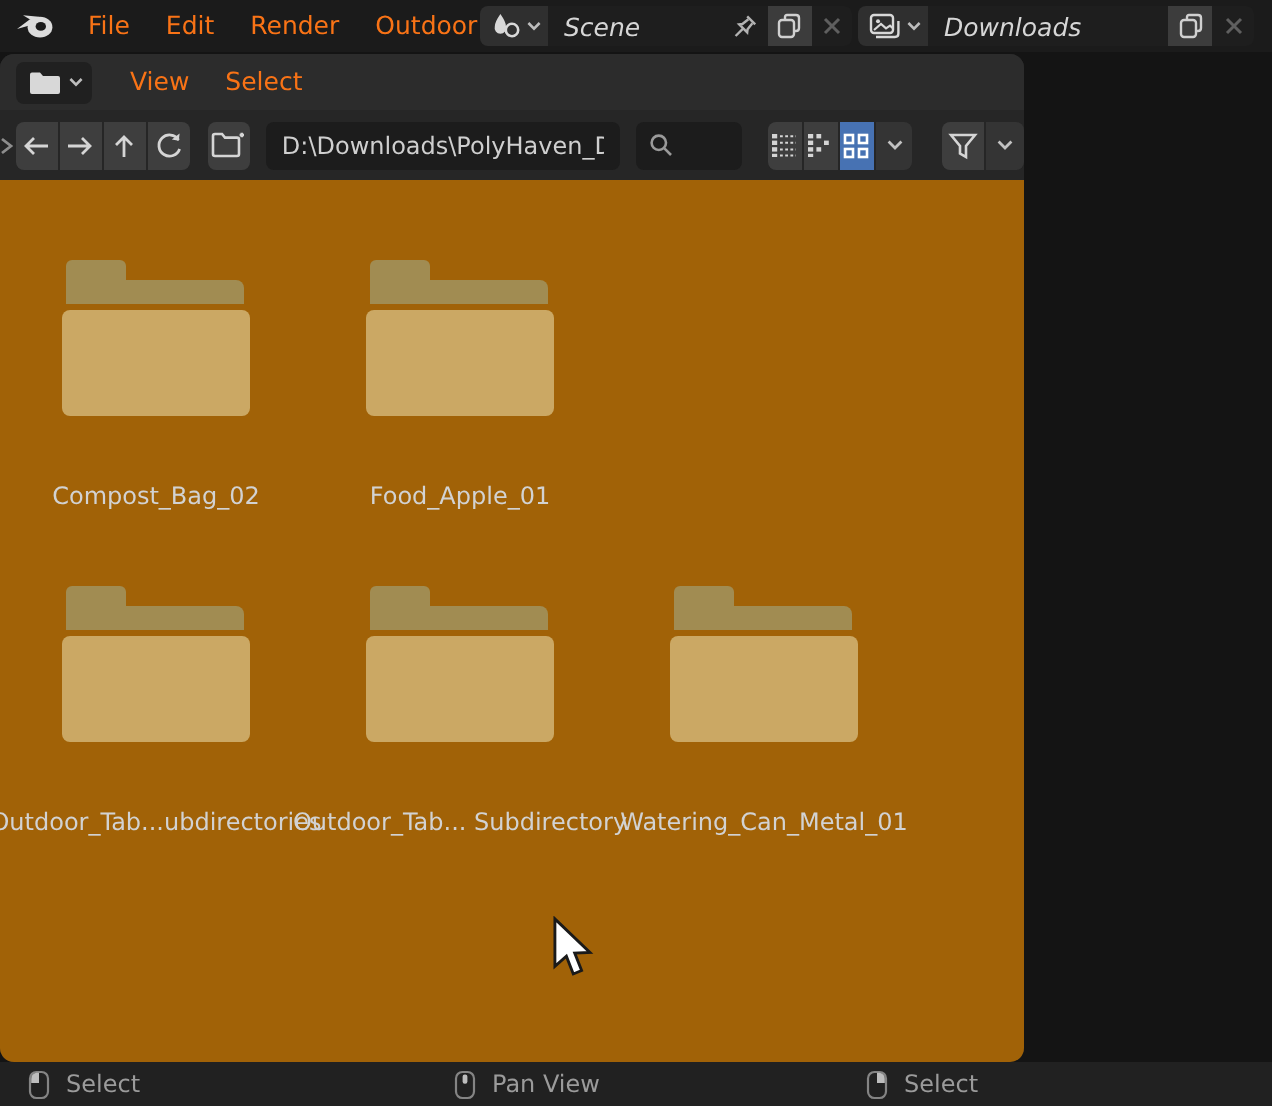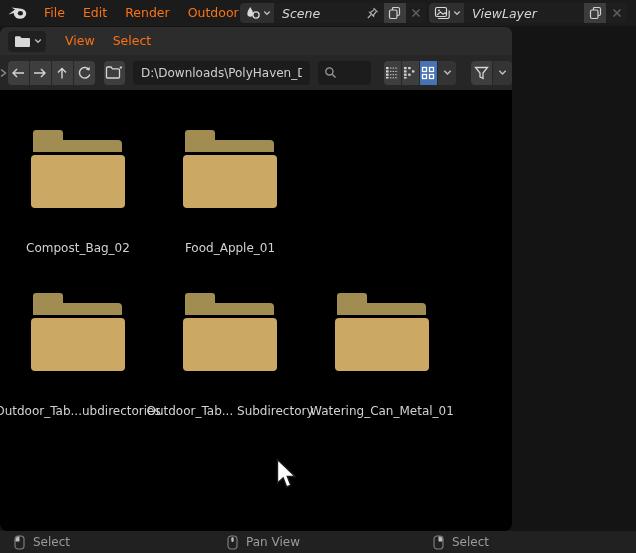--- a/index.html
+++ b/index.html
@@ -52,21 +52,21 @@
                       font-family:"DejaVu Sans","Liberation Sans",sans-serif; }
   .search-field { margin-left:8px; width:63px; height:24px; background:#1c1c1c; border-radius:4px;
                   display:flex; align-items:center; padding-left:6px; }
   .search-field input { width:34px; height:100%; background:transparent; border:none; outline:none;
                         color:#cfcfcf; font-size:12px; padding:0 2px;
                         font-family:"DejaVu Sans","Liberation Sans",sans-serif; }
   .display-group { margin-left:13px; }
   .filter-group { margin-left:15px; }
 
   
-  .main { position:absolute; top:63px; left:0; right:0; bottom:0; background:#000000; }
+  .main { position:absolute; top:63px; left:0; right:0; bottom:0; background:#a16207; }
   .file-item { position:absolute; width:152px; display:flex; flex-direction:column; align-items:center; }
   .folder-icon { position:relative; width:94px; height:78px; }
   .folder-tab  { position:absolute; left:2px; top:0; width:30px; height:14px;
                  border-radius:3px 3px 0 0; }
   .folder-lid  { position:absolute; left:2px; top:10px; width:89px; height:12px;
                  border-radius:0 4px 0 0; }
   .folder-body { position:absolute; left:0; top:25px; width:94px; height:53px; border-radius:4px; }
   .file-label { margin-top:33px; font-size:12px; color:#d2d2d2; white-space:nowrap; }
 
   .cursor { position:absolute; left:276px; top:368px; }
@@ -139,21 +139,21 @@
           <rect x="1.5" y="1.5" width="11" height="9" rx="1.5" fill="none" stroke="#d8d8d8" stroke-width="1.2"></rect>
           <circle cx="5" cy="4.6" r="1" fill="#d8d8d8"></circle>
           <path d="M3 9 L6.5 6 L9 8.2 L11 6.8 L12.3 8" fill="none" stroke="#d8d8d8" stroke-width="1.1"></path>
           <path d="M4 12.5 H13.5 Q15.2 12.5 15.2 10.8 V4.5" fill="none" stroke="#d8d8d8" stroke-width="1.2"></path>
         </svg>
         <svg width="8" height="6" viewBox="0 0 8 6" style="margin-left:2px">
           <path d="M1.2 1.5 L4 4.3 L6.8 1.5" fill="none" stroke="#bdbdbd" stroke-width="1.3"></path>
         </svg>
       </span>
       <span class="combo-field">
-        <span class="val">ViewLayer</span>
+        <span class="val">Downloads</span>
       </span>
       <span class="combo-btn">
         <svg width="13" height="14" viewBox="0 0 13 14">
           <rect x="1.5" y="4" width="7.5" height="8.5" rx="1.5" fill="none" stroke="#d0d0d0" stroke-width="1.2"></rect>
           <path d="M4.5 4 V2.5 Q4.5 1.5 5.5 1.5 H10 Q11.5 1.5 11.5 3 V8 Q11.5 9.5 10 9.5 H9" fill="none" stroke="#d0d0d0" stroke-width="1.2"></path>
         </svg>
       </span>
       <span class="combo-x">
         <svg width="10" height="10" viewBox="0 0 10 10">
           <path d="M1.5 1.5 L8.5 8.5 M8.5 1.5 L1.5 8.5" stroke="#5f5f5f" stroke-width="1.5"></path>

